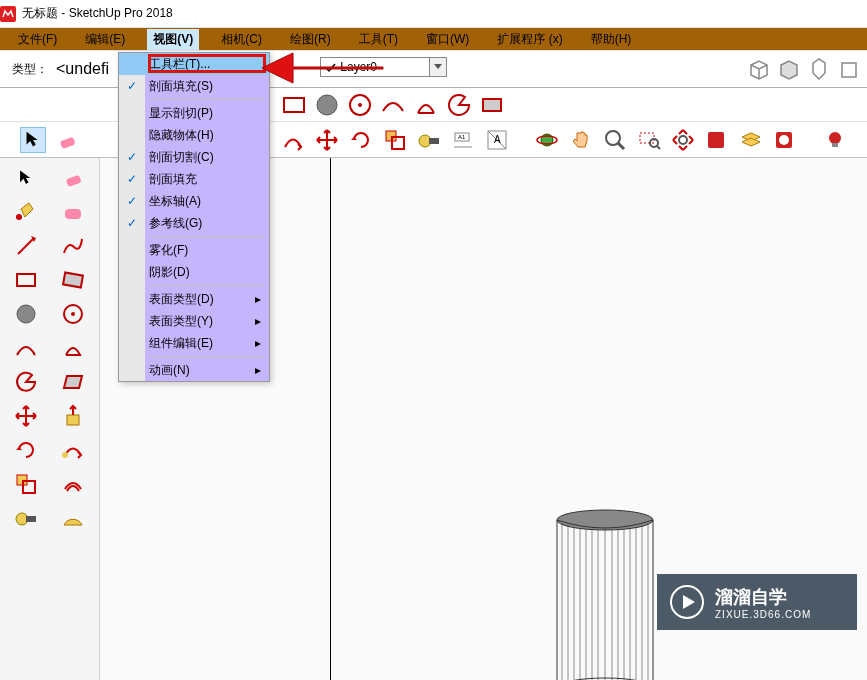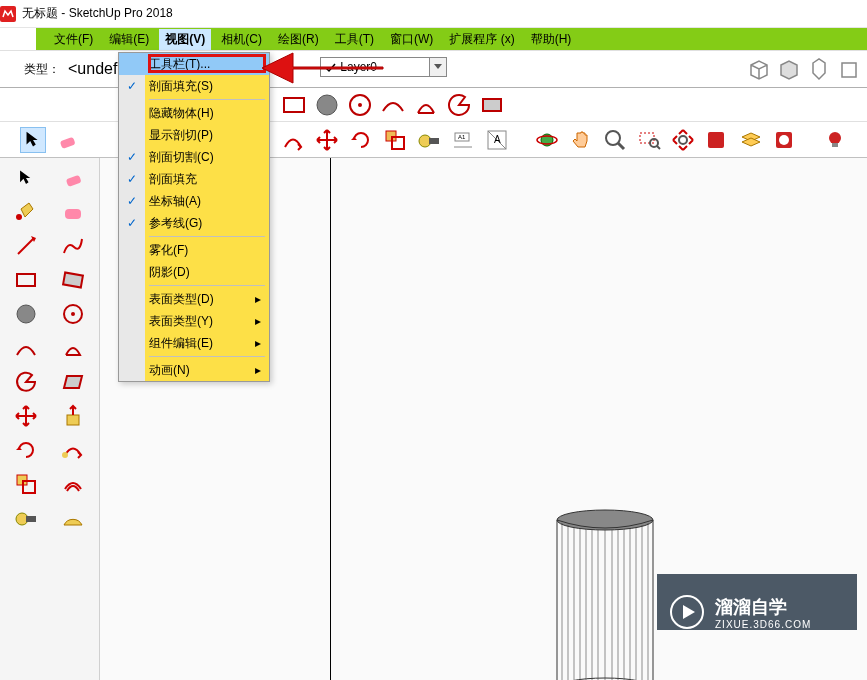--- a/index.html
+++ b/index.html
@@ -1,25 +1,25 @@
 <!DOCTYPE html>
 <html><head>
   <meta charset="utf-8">
   <style>
     * { margin: 0; padding: 0; box-sizing: border-box; font-family: "Microsoft YaHei", sans-serif; }
     body { width: 867px; height: 680px; background: #fff; overflow: hidden; position: relative; }
     
     .titlebar { height: 28px; background: #fff; border-bottom: 1px solid #e5e5e5; display: flex; align-items: center; font-size: 12px; }
     .titlebar .logo { width: 16px; height: 16px; margin-right: 6px; }
     
-    .menubar { height: 22px; background: #84cc16; display: flex; align-items: center; padding-left: 12px; font-size: 12px; gap: 4px; margin-left: 36px; }
+    .menubar { height: 22px; background: #a16207; display: flex; align-items: center; padding-left: 12px; font-size: 12px; gap: 16px; }
     .menu-item { padding: 2px 6px; cursor: pointer; }
     .menu-item.active { background: #cce8ff; font-weight: bold; }
     
-    .toolbar { height: 38px; border-top: 1px solid #e0e0e0; border-bottom: 1px solid #b0b0b0; display: flex; align-items: center; padding-left: 24px; font-size: 12px; gap: 4px; position: relative; }
+    .toolbar { height: 38px; border-top: 1px solid #e0e0e0; border-bottom: 1px solid #b0b0b0; display: flex; align-items: center; padding-left: 12px; font-size: 12px; gap: 4px; position: relative; }
     .toolbar-label { font-size: 12px; color: #000; }
     .toolbar-text { background: #fff; border: none; padding: 2px 4px; font-size: 16px; width: 60px; }
     .layer-select { position: absolute; left: 320px; top: 6px; display: flex; align-items: center; }
     .layer-box { border: 1px solid #888; background: #fff; padding: 2px 24px 2px 4px; font-size: 12px; width: 110px; position: relative; }
     .layer-dropdown { border: 1px solid #888; background: #f0f0f0; width: 18px; height: 20px; display: flex; align-items: center; justify-content: center; margin-left: -1px; }
     .right-icons { position: absolute; right: 4px; top: 4px; display: flex; gap: 2px; }
     .right-icon { width: 28px; height: 28px; }
     
     .shape-toolbar { height: 34px; border-bottom: 1px solid #e0e0e0; display: flex; align-items: center; padding-left: 280px; gap: 5px; }
     .shape-icon { width: 28px; height: 28px; }
@@ -28,33 +28,33 @@
     .action-icon { width: 26px; height: 26px; }
     
     .main-area { display: flex; height: calc(100% - 158px); }
     .left-palette { width: 100px; border-right: 1px solid #d0d0d0; background: #f5f5f5; padding: 4px; display: grid; grid-template-columns: 1fr 1fr; grid-auto-rows: 32px; gap: 2px; }
     .palette-icon { width: 100%; height: 100%; display: flex; align-items: center; justify-content: center; }
     
     .canvas-area { flex: 1; background: #fafafa; position: relative; }
     .vertical-line { position: absolute; left: 230px; top: 0; bottom: 0; width: 1px; background: #000; }
     .cylinder { position: absolute; left: 450px; top: 350px; }
     
-    .dropdown-menu { position: absolute; left: 118px; top: 52px; width: 152px; background: #fde047; border: 1px solid #999; box-shadow: 2px 2px 6px rgba(0,0,0,.2); z-index: 100; font-size: 12px; }
+    .dropdown-menu { position: absolute; left: 118px; top: 52px; width: 152px; background: #c4b5fd; border: 1px solid #999; box-shadow: 2px 2px 6px rgba(0,0,0,.2); z-index: 100; font-size: 12px; }
     .dropdown-item { height: 22px; display: flex; align-items: center; padding-left: 30px; padding-right: 8px; position: relative; cursor: pointer; }
     .dropdown-item.highlighted { background: #91c9f7; }
     .dropdown-sep { height: 1px; background: #c0c0c0; margin: 2px 4px 2px 30px; }
     .dropdown-item .check { position: absolute; left: 8px; color: #0066cc; }
     .dropdown-item .arrow-r { position: absolute; right: 8px; }
     .dropdown-left-strip { position: absolute; left: 0; top: 0; bottom: 0; width: 26px; background: #e8e8e8; }
     
     .red-overlay { position: absolute; left: 148px; top: 54px; width: 237px; height: 40px; z-index: 200; pointer-events: none; }
     .red-box { position: absolute; left: 0; top: 0; width: 118px; height: 19px; border: 3px solid #d11; }
     .red-arrow { position: absolute; left: 110px; top: -5px; }
     
-    .watermark { position: absolute; right: 10px; bottom: 50px; width: 200px; height: 56px; background: rgba(45,60,75,0.85); display: flex; align-items: flex-end; padding: 0 12px; gap: 10px; }
+    .watermark { position: absolute; right: 10px; bottom: 50px; width: 200px; height: 56px; background: rgba(45,60,75,0.85); display: flex; align-items: center; padding: 0 12px; gap: 10px; }
     .watermark-text { color: #fff; }
     .watermark-title { font-size: 18px; font-weight: bold; }
     .watermark-url { font-size: 10px; letter-spacing: 1px; }
   </style>
 </head>
 <body>
 
 <div class="titlebar">
   <svg class="logo" viewBox="0 0 16 16">
     <rect x="0" y="0" width="16" height="16" fill="#e02020" rx="2"></rect>
@@ -383,24 +383,24 @@
   <div class="dropdown-left-strip"></div>
   <div class="dropdown-item highlighted">
       <span>工具栏(T)...</span>
     </div>
   <div class="dropdown-item">
       <span class="check">✓</span>
       <span>剖面填充(S)</span>
     </div>
   <div class="dropdown-sep"></div>
   <div class="dropdown-item">
+      <span>显示剖切(P)</span>
+    </div>
+  <div class="dropdown-item">
       <span>隐藏物体(H)</span>
-    </div>
-  <div class="dropdown-item">
-      <span>显示剖切(P)</span>
     </div>
   <div class="dropdown-item">
       <span class="check">✓</span>
       <span>剖面切割(C)</span>
     </div>
   <div class="dropdown-item">
       <span class="check">✓</span>
       <span>剖面填充</span>
     </div>
   <div class="dropdown-item">

